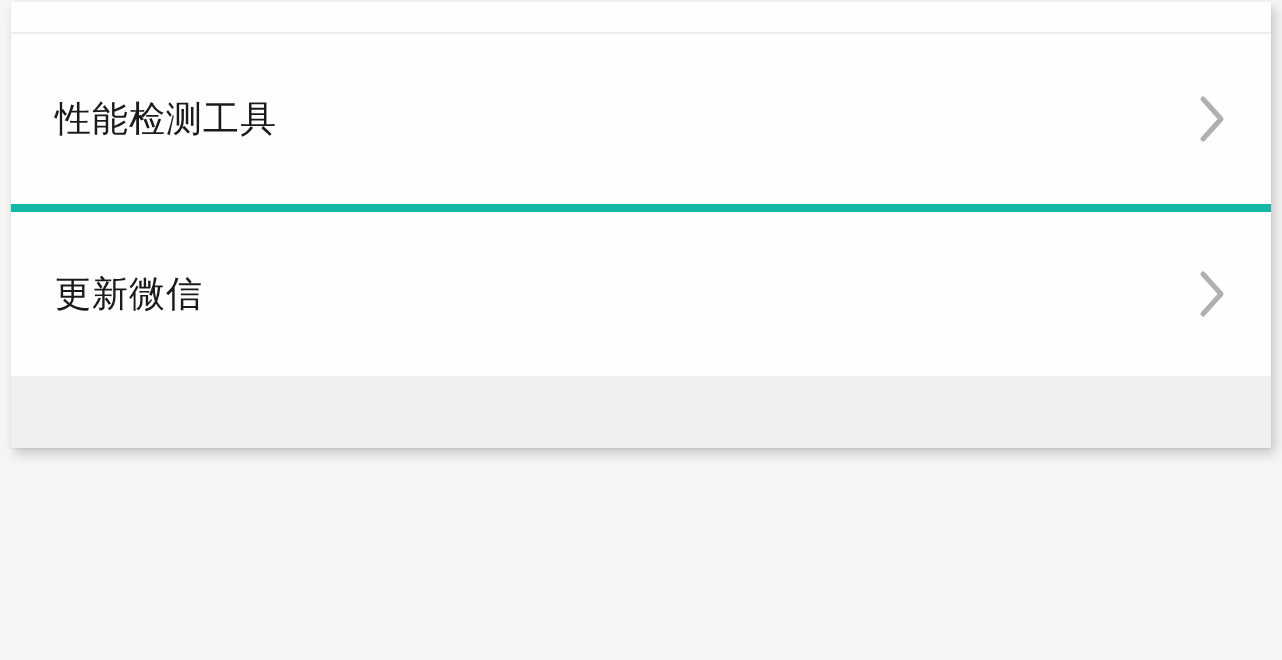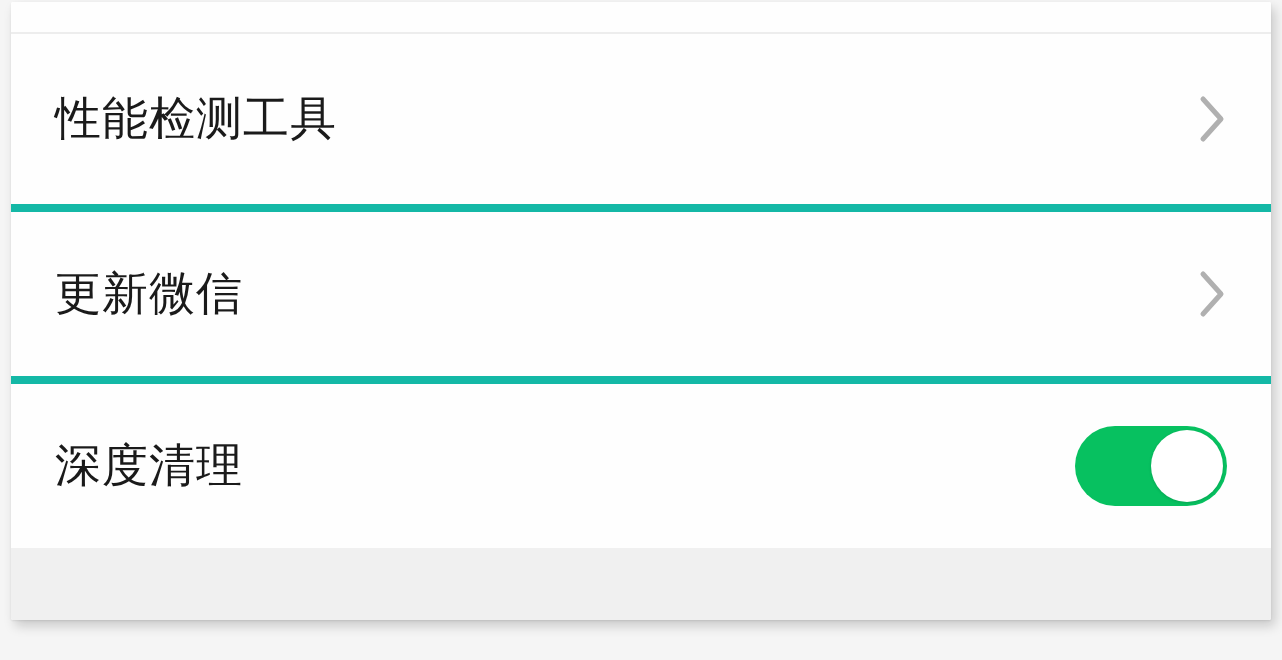--- a/index.html
+++ b/index.html
@@ -34,21 +34,21 @@
       justify-content: space-between;
       padding: 0 44px;
       height: 172px;
       border-top: 8px solid #14b8a6;
       cursor: pointer;
     }
     .row:first-child {
       border-top: 2px solid #ededed;
     }
     .row-label {
-      font-size: 46px;
+      font-size: 36px;
       color: #1a1a1a;
       letter-spacing: 1px;
       font-weight: 400;
     }
     .chevron {
       flex-shrink: 0;
     }
     .chevron svg {
       display: block;
     }
@@ -92,22 +92,16 @@
 
     <div class="row">
       <span class="row-label">更新微信</span>
       <span class="chevron">
         <svg width="28" height="48" viewBox="0 0 28 48" fill="none">
           <path d="M4 4 L22 24 L4 44" stroke="#b0b0b0" stroke-width="5" stroke-linecap="round" stroke-linejoin="round"></path>
         </svg>
       </span>
     </div>
 
-    <div class="row">
-      <span class="row-label">深度清理</span>
-      <div class="toggle">
-        <div class="toggle-knob"></div>
-      </div>
-    </div>
 
   </div>
   <div class="footer-gap"></div>
 </div>
 
 </body></html>

